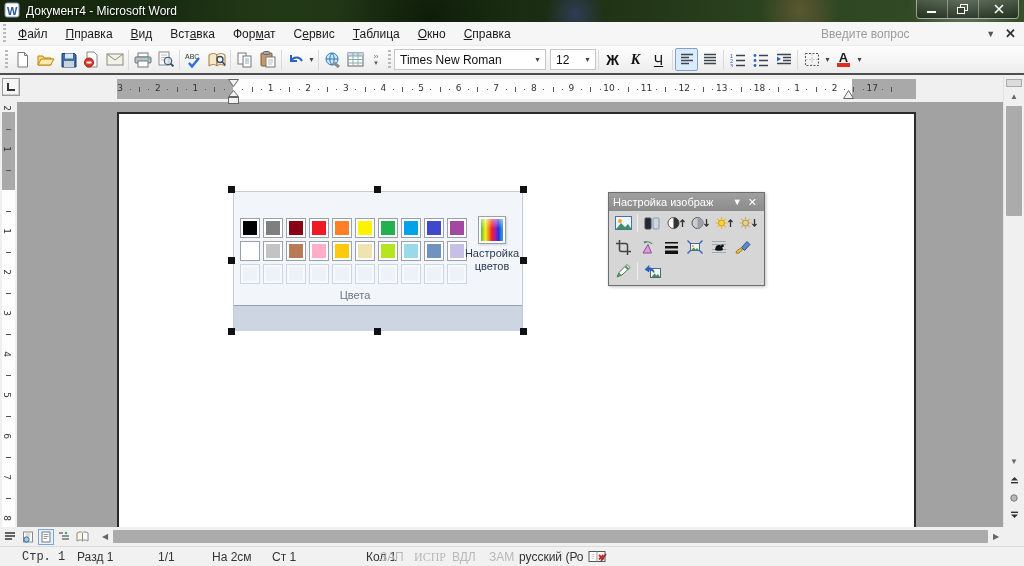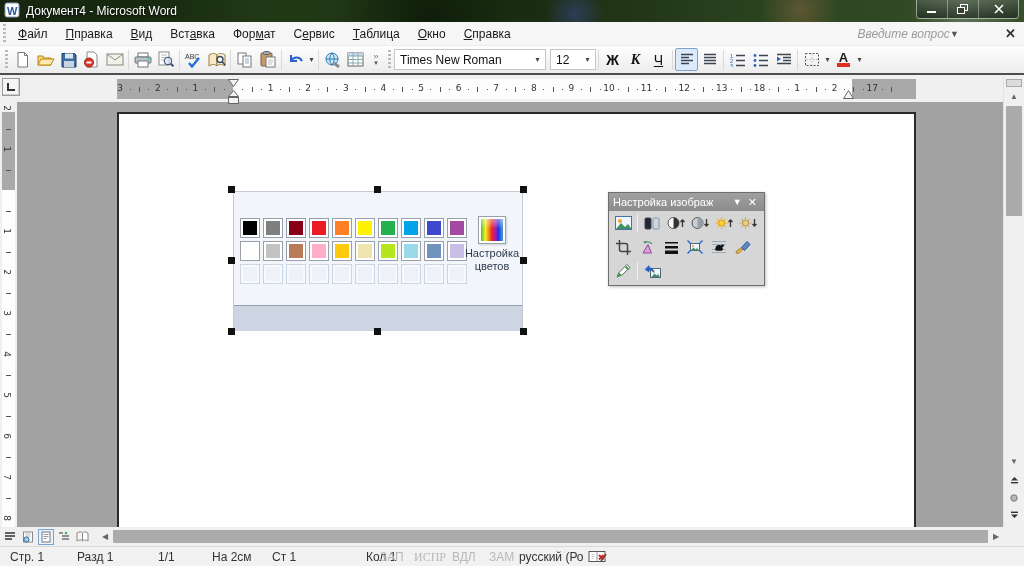--- a/index.html
+++ b/index.html
@@ -25,21 +25,21 @@
   .winbtn{width:31px;height:100%;display:flex;align-items:center;justify-content:center;
     color:#fff;font-size:11px;border-right:1px solid rgba(255,255,255,.35);}
   .winbtn:last-child{border-right:none;width:39px;}
 
   
   .menubar{position:absolute;left:0;top:22px;width:1024px;height:24px;background:#f6f6f6;
     display:flex;align-items:center;font-size:12px;color:#1a1a1a;border-bottom:1px solid #ececec;}
   .menu-item{padding:3px 9px;cursor:default;}
   .menu-item .hotkey{text-decoration:underline;}
   .question-box{margin-left:auto;display:flex;align-items:center;color:#9b9b9b;
-    width:178px;justify-content:center;padding-right:4px;font-style:italic;}
+    width:178px;justify-content:space-between;padding-right:4px;}
   .qb-arrow{color:#555;font-size:9px;}
   .menu-close{color:#333;font-size:13px;font-weight:bold;padding:0 8px 0 6px;}
 
   
   .toolbars{position:absolute;left:0;top:46px;width:1024px;height:29px;
     background:linear-gradient(#fefefe,#ececec);border-bottom:2px solid #4e4e4e;
     display:flex;align-items:center;padding-left:2px;}
   .grip{width:3px;height:20px;margin:0 3px;
     background:repeating-linear-gradient(180deg,#b9b9b9 0 2px,transparent 2px 4px);}
   .ti{width:23px;height:23px;display:inline-flex;align-items:center;justify-content:center;
@@ -526,20 +526,21 @@
           <div class="swatch empty"></div>
           <div class="swatch empty"></div>
           <div class="swatch empty"></div>
           <div class="swatch empty"></div>
           <div class="swatch empty"></div>
           <div class="swatch empty"></div>
           <div class="swatch empty"></div>
         </div>
       <div class="editcolors-icon"></div>
       <div class="editcolors-label">Настройка цветов</div>
+      <div class="group-label">Цвета</div>
       <div class="palette-strip"></div>
     </div>
     <div id="handles">
         <div class="handle" style="left: 228px; top: 84px;"></div>
         <div class="handle" style="left: 374px; top: 84px;"></div>
         <div class="handle" style="left: 520px; top: 84px;"></div>
         <div class="handle" style="left: 228px; top: 155px;"></div>
         <div class="handle" style="left: 520px; top: 155px;"></div>
         <div class="handle" style="left: 228px; top: 226px;"></div>
         <div class="handle" style="left: 374px; top: 226px;"></div>
@@ -729,21 +730,21 @@
   <div class="corner"></div>
 
   <div class="statusbar">
     <span class="spell-icon"><svg width="20" height="15">
           <rect x="1" y="2.5" width="16" height="10" fill="#fff" stroke="#555"></rect>
           <path d="M9 2.5v10" stroke="#999"></path>
           <path d="M3.5 5.5h3M3.5 7.5h3M3.5 9.5h2" stroke="#ccc"></path>
           <path d="M11 6l4.5 4.5M15.5 6L11 10.5" stroke="#cc2222" stroke-width="1.8"></path>
           <path d="M13 12l5-7" stroke="#883333" stroke-width="1.6"></path>
         </svg></span>
-  <span class="s-item" style="left: 10px;">Стр. 1</span>
+  <span class="s-item" style="left: 22px; font-family: Liberation Mono, monospace;">Стр. 1</span>
       <span class="s-item" style="left: 77px;">Разд 1</span>
       <span class="s-item" style="left: 158px;">1/1</span>
       <span class="s-item" style="left: 212px;">На 2см</span>
       <span class="s-item" style="left: 272px;">Ст 1</span>
       <span class="s-item" style="left: 318px; margin-left: 48px;">Кол 1</span>
       <span class="s-item dim" style="left: 380px; text-align: right;">ЗАП</span>
       <span class="s-item dim" style="left: 414px; font-family: Liberation Serif, serif;">ИСПР</span>
       <span class="s-item dim" style="left: 452px;">ВДЛ</span>
       <span class="s-item dim" style="left: 489px;">ЗАМ</span>
       <span class="s-item" style="left: 519px;">русский (Ро</span>

